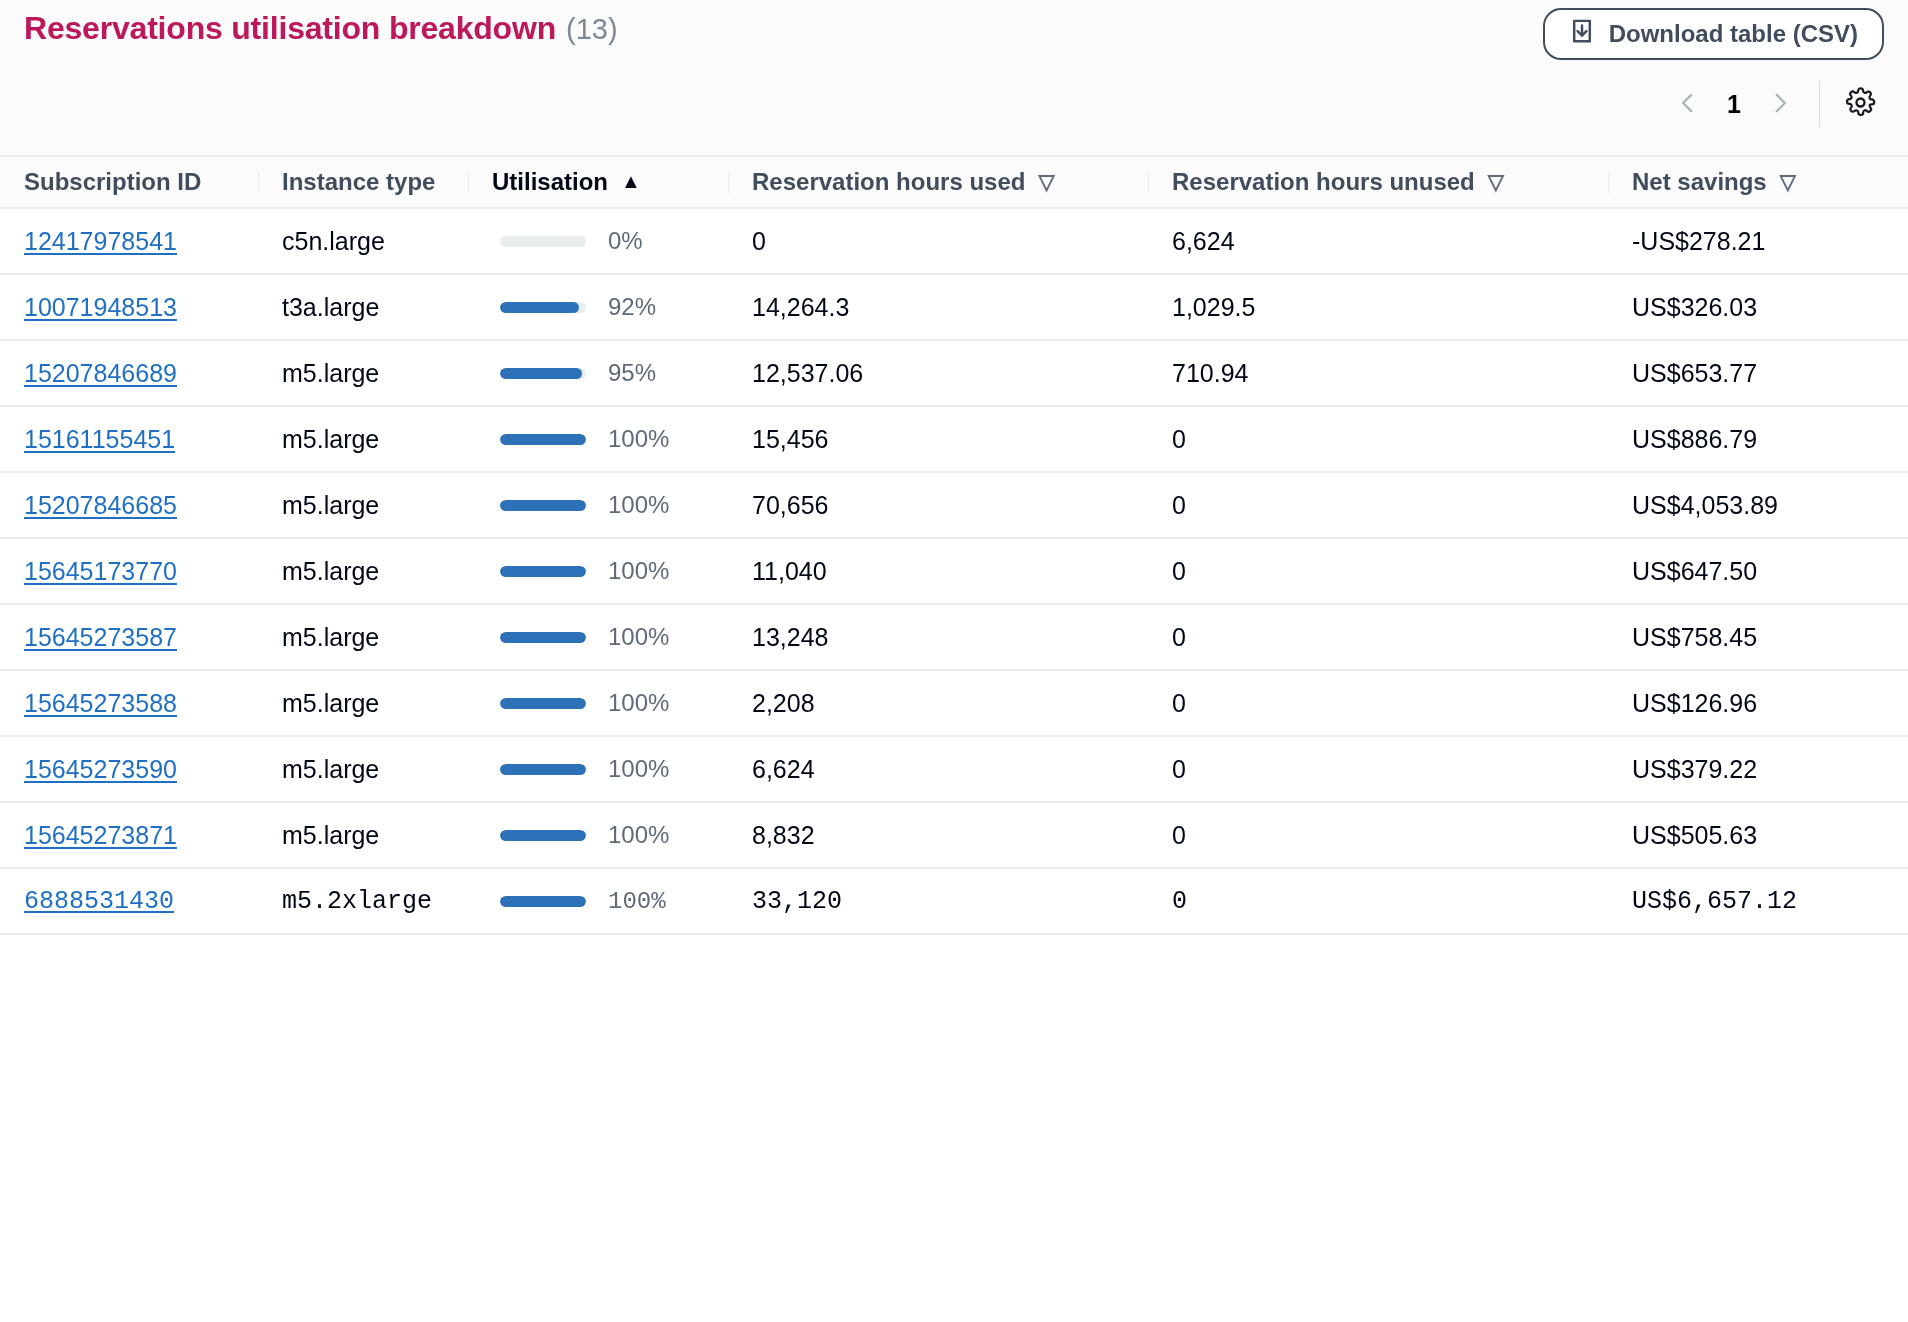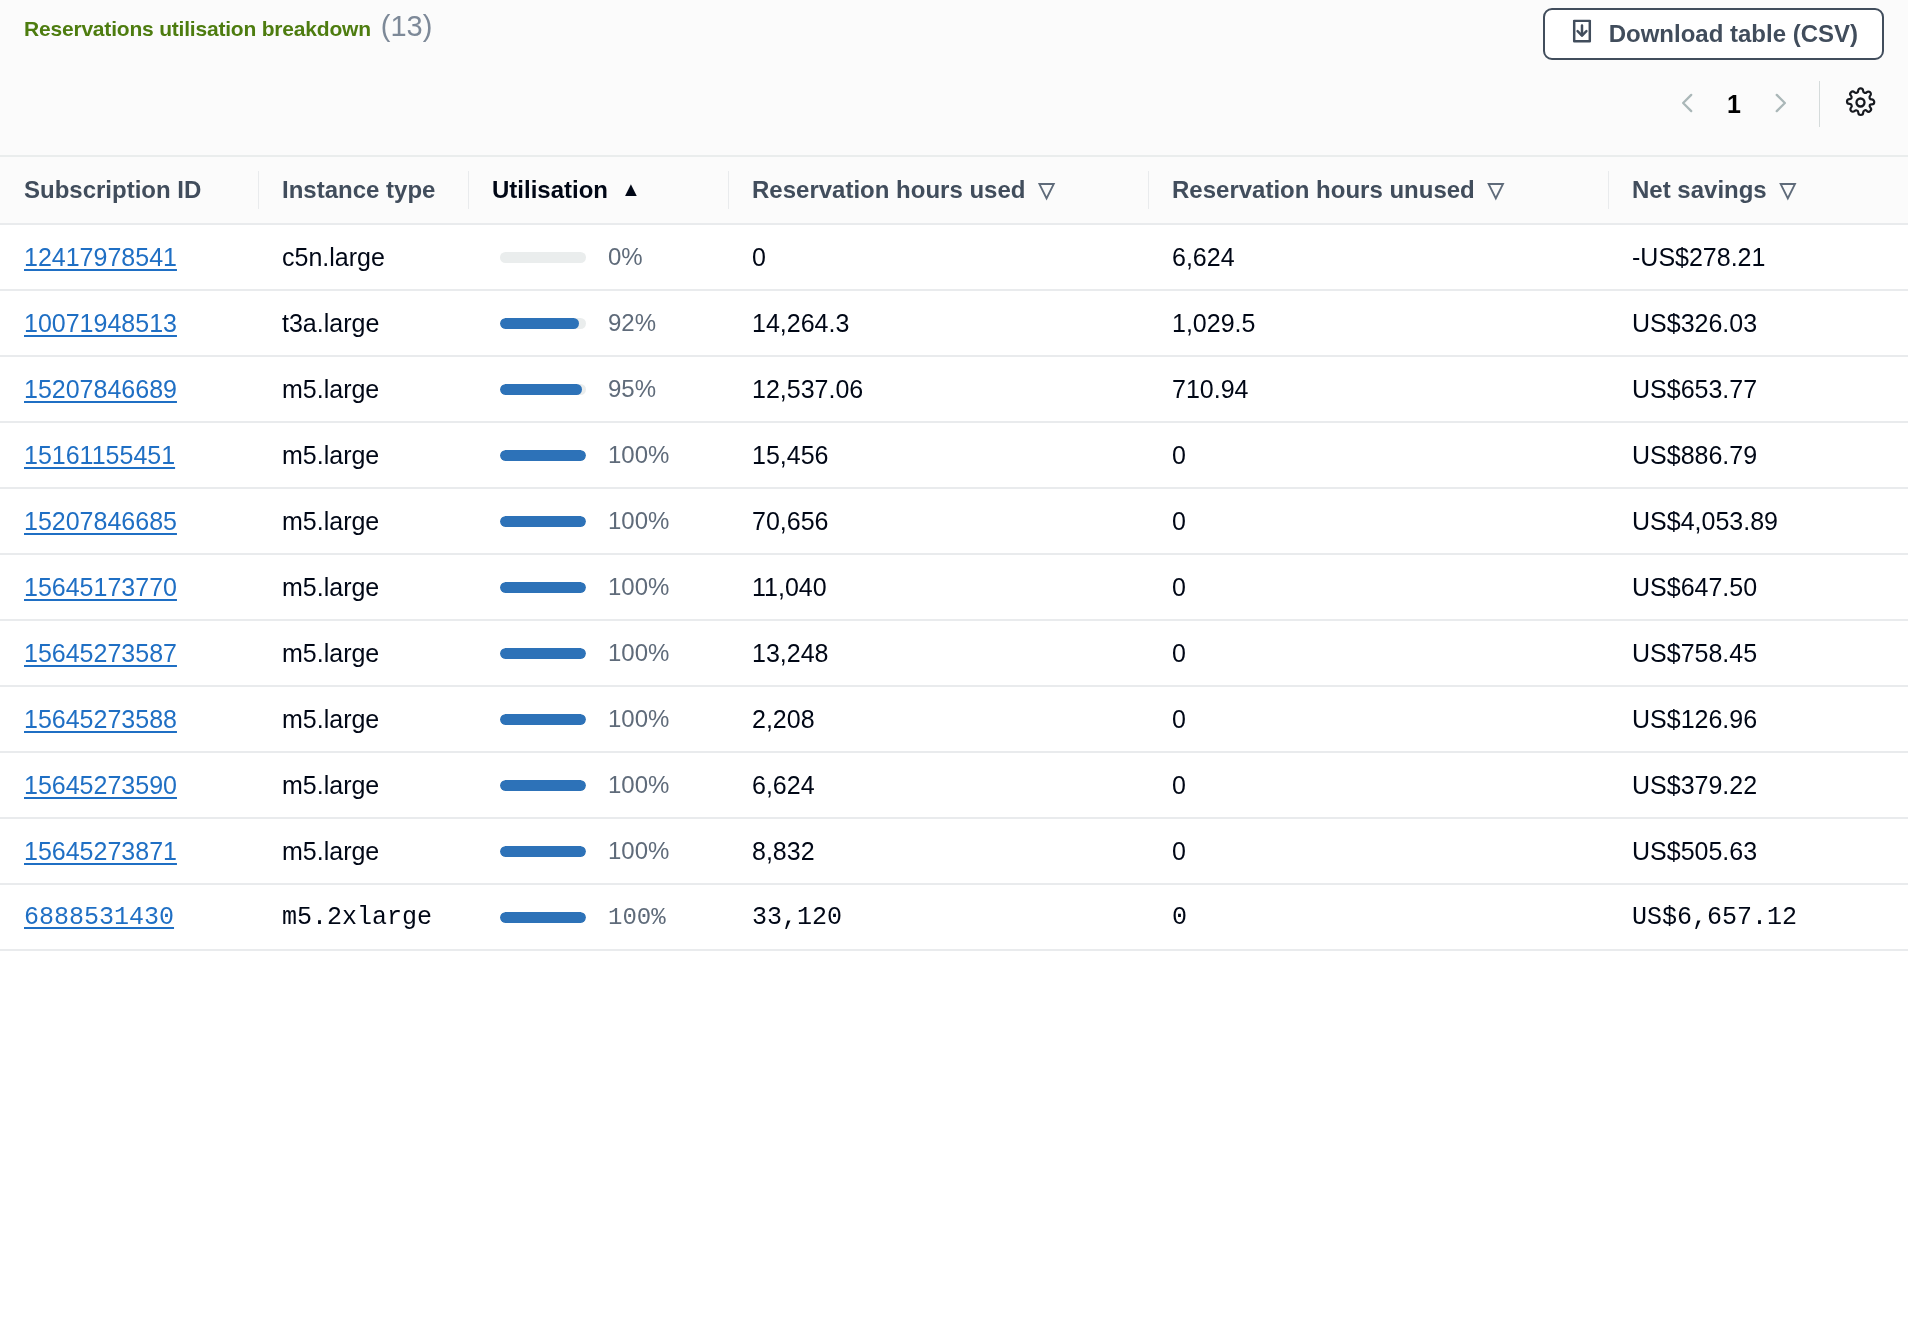--- a/index.html
+++ b/index.html
@@ -33,23 +33,23 @@
   .title-row {
     position: absolute;
     left: 24px;
     top: 10px;
     display: flex;
     align-items: baseline;
     gap: 10px;
   }
 
   .panel-title {
-    font-size: 21px;
+    font-size: 32px;
     font-weight: bold;
-    color: #4d7c0f;
+    color: #be185d;
     letter-spacing: -0.2px;
     white-space: nowrap;
   }
 
   .panel-count {
     font-size: 29px;
     font-weight: normal;
     color: #7d8998;
   }
 
@@ -57,21 +57,21 @@
     position: absolute;
     right: 24px;
     top: 8px;
     height: 52px;
     padding: 0 24px;
     display: inline-flex;
     align-items: center;
     gap: 14px;
     background: #ffffff;
     border: 2px solid #414d5c;
-    border-radius: 9px;
+    border-radius: 18px;
     color: #414d5c;
     font-size: 24px;
     font-weight: bold;
     font-family: "Liberation Sans", sans-serif;
     cursor: pointer;
     white-space: nowrap;
   }
 
   .icon-download { display: block; }
 
@@ -136,21 +136,21 @@
 
   table {
     width: 1908px;
     border-collapse: collapse;
     table-layout: fixed;
   }
 
   thead tr { background: #fbfbfb; }
 
   thead th {
-    height: 68px;
+    height: 52px;
     padding: 0 0 0 24px;
     text-align: left;
     vertical-align: middle;
     font-size: 24px;
     font-weight: bold;
     color: #414d5c;
     border-top: 2px solid #eaeded;
     border-bottom: 2px solid #e9ebed;
     white-space: nowrap;
     position: relative;

